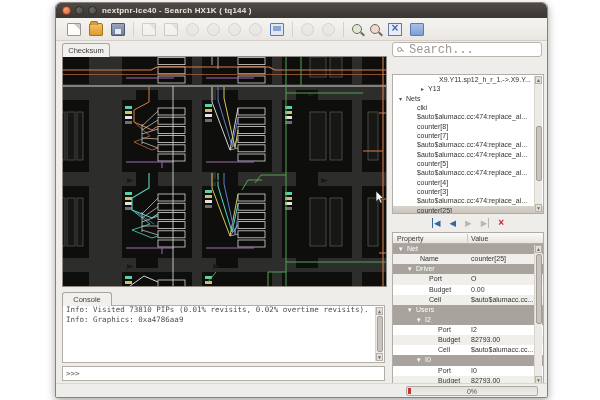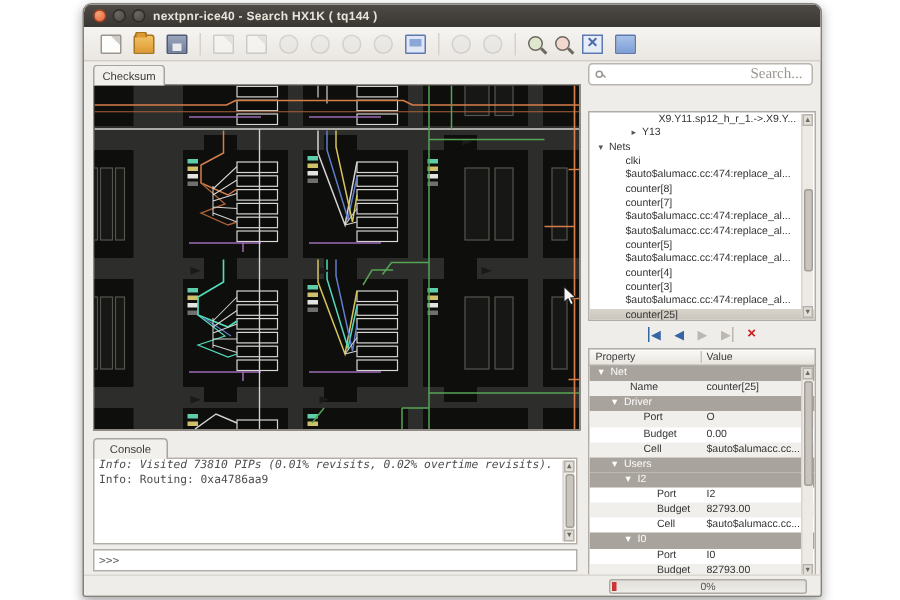--- a/index.html
+++ b/index.html
@@ -54,41 +54,41 @@
        border-radius:3px 3px 0 0;font-size:7.5px;color:#3c3c3c;text-align:center;line-height:13px;z-index:3;}
   #graphicsTab{left:6px;top:40px;width:48px;}
   #consoleTab{left:6px;top:289px;width:50px;}
   #canvasBox{position:absolute;left:6px;top:53px;width:325px;height:231px;
              border:1px solid #8f8a84;background:var(--canvas-bg,#2d2d2b);z-index:2;}
   #canvasBox svg{display:block;width:100%;height:100%;}
 
   #consoleOut{position:absolute;left:6px;top:302px;width:323px;height:58px;background:#ffffff;
               border:1px solid #b2aea7;overflow:hidden;padding:2px 12px 0 3px;
               font-family:"DejaVu Sans Mono", monospace;font-size:7.5px;line-height:9.5px;color:#4d4d4d;}
-  #consoleOut .cline:first-child{margin-top:-3px;font-style:italic;}
+  #consoleOut .cline:first-child{margin-top:-3px;}
   #consoleIn{position:absolute;left:6px;top:363px;width:323px;height:15px;background:#ffffff;
              border:1px solid #b2aea7;font-family:"DejaVu Sans Mono", monospace;font-size:7.5px;
              color:#666;padding:0 0 0 3px;outline:none;}
 
   
   .vscroll{position:absolute;right:1px;top:1px;bottom:1px;width:8px;background:#edeae6;border-left:1px solid #d8d4ce;}
   .vscroll .sarrow{position:absolute;left:0;right:0;height:8px;background:#e2dfd9;border:1px solid #b7b3ac;
                    color:#6e6a63;font-size:5px;line-height:7px;text-align:center;}
   .vscroll .sarrow.up{top:0;}
   .vscroll .sarrow.down{bottom:0;}
   .vscroll .thumb{position:absolute;left:0.5px;width:6px;background:#c9c5be;border:1px solid #a39f98;border-radius:2px;}
 
   
   #searchBox{position:absolute;left:336px;top:39px;width:150px;height:15px;background:#fff;
              border:1px solid #b9b4ad;border-radius:3px;}
   #searchBox .mag{position:absolute;left:4px;top:3.5px;width:5px;height:5px;border:1.2px solid #9a968f;border-radius:50%;}
   #searchBox .mag::after{content:"";position:absolute;width:3px;height:1.3px;background:#9a968f;
                          right:-3px;bottom:-1px;transform:rotate(45deg);}
   #searchInput{position:absolute;left:14px;top:0;width:130px;height:13px;border:none;outline:none;
-               font-size:10px;color:#444;background:transparent;font-family:Liberation Serif, serif;text-align:right;}
+               font-size:12px;color:#444;background:transparent;font-family:Liberation Mono, monospace;}
   #searchInput::placeholder{color:#9b978f;}
 
   #itemsHdr{position:absolute;left:336px;top:57px;width:152px;height:13px;font-size:7.5px;color:#444;
             line-height:13px;padding-left:3px;}
   #itemsHdr .hbtn{position:absolute;right:1px;top:2px;width:9px;height:9px;border:1px solid #b3afa8;
                   background:#e8e5e0;font-size:5px;line-height:8px;text-align:center;color:#6e6a63;}
   #itemsList{position:absolute;left:336px;top:71px;width:152px;height:140px;background:#fff;
              border:1px solid #b2aea7;overflow:hidden;}
   .trow{height:9.33px;line-height:9.33px;font-size:7px;color:#333;white-space:nowrap;position:relative;}
   .trow .arrow{display:inline-block;width:7px;color:#555;font-size:6px;}
@@ -331,21 +331,21 @@
       <g transform="translate(313,134)">
         <path d="M0,0 L0,10.5 L2.7,8.2 L4.5,12.2 L6.3,11.4 L4.5,7.6 L7.8,7.4 Z" fill="#f5f5f5" stroke="#1a1a1a" stroke-width="0.7"></path>
       </g>
     </svg>
   </div>
 
   <div class="tab" id="consoleTab">Console</div>
   <div id="consoleOut">
     <div id="consoleLines">
         <div class="cline">Info: Visited 73810 PIPs (0.01% revisits, 0.02% overtime revisits).</div>
-        <div class="cline">Info: Routing: 0xa4786aa9</div>
+        <div class="cline">Info: Graphics: 0xa4786aa9</div>
       </div>
     <div class="vscroll">
       <div class="sarrow up">▲</div>
       <div class="thumb" style="top:9px;bottom:9px;"></div>
       <div class="sarrow down">▼</div>
     </div>
   </div>
   <input id="consoleIn" value="&gt;&gt;&gt;" style="">
 
   <div id="searchBox">

